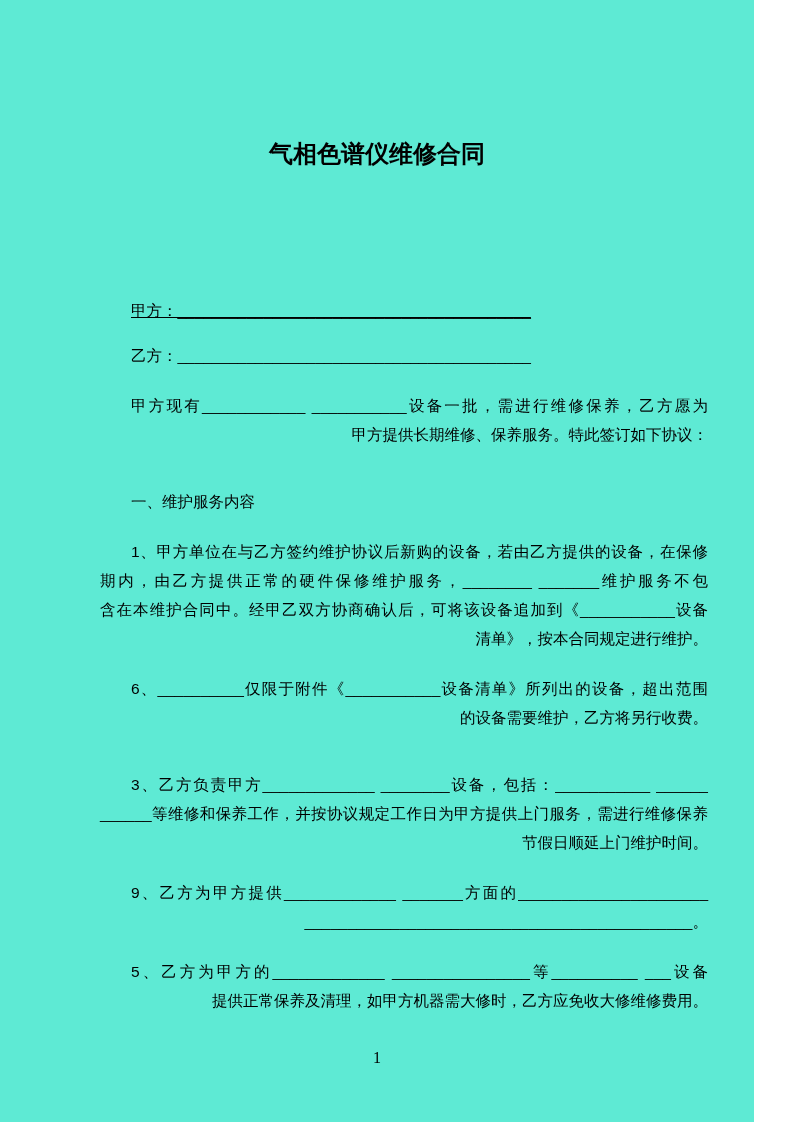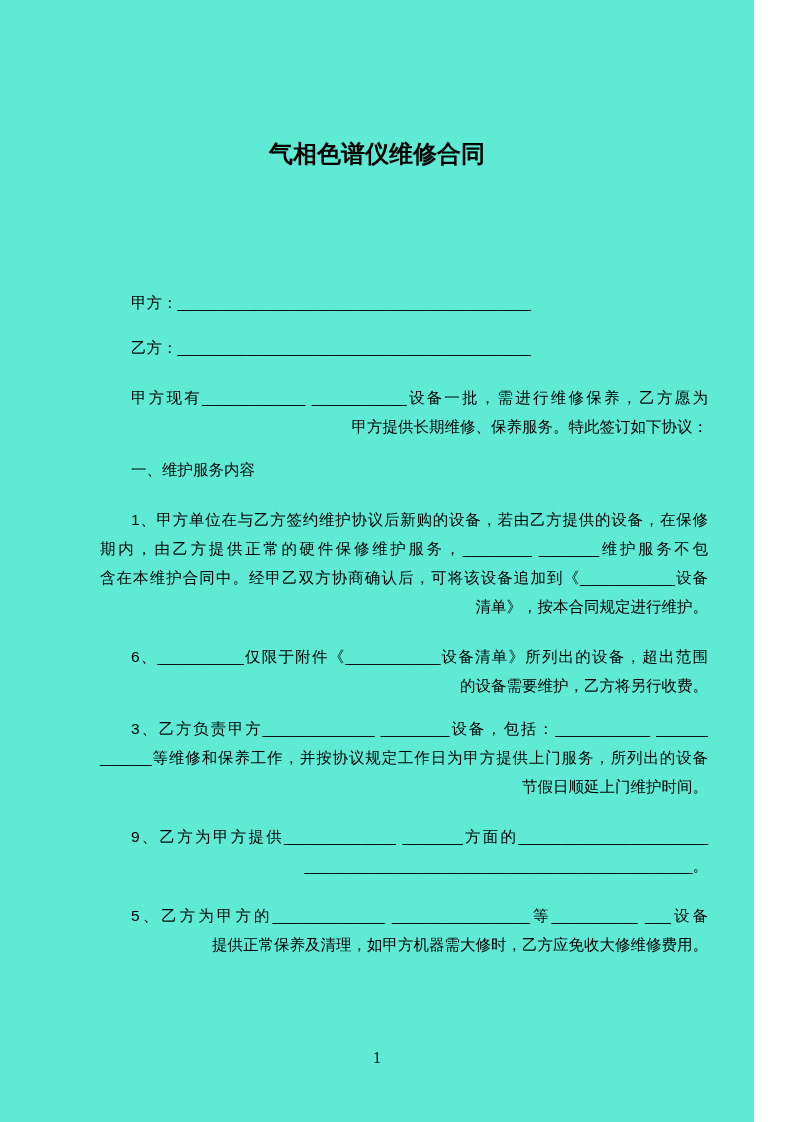--- a/index.html
+++ b/index.html
@@ -34,24 +34,25 @@
     padding-top: 288px;
     font-size: 15.5px;
     line-height: 29px;
     font-weight: normal;
   }
   .para {
     margin: 21px 0 0 0;
     padding: 0;
   }
   .para.first {
-    margin-top: 0;
+    margin-top: 8px;
+    text-decoration: underline;
   }
   .para.mt23 { margin-top: 16px; }
-  .para.mt26 { margin-top: 14px; }
+  .para.mt26 { margin-top: 38px; }
   .single {
     padding-left: 31px;
   }
   .jline {
     display: block;
     text-align: right;
     word-break: break-all;
   }
   .jline.indent {
     padding-left: 31px;
@@ -98,21 +99,21 @@
       <span class="jline">清单》，按本合同规定进行维护。</span>
     </p>
 
     <p class="para">
       <span class="jline indent fill">6、__________仅限于附件《___________设备清单》所列出的设备，超出范围</span>
       <span class="jline">的设备需要维护，乙方将另行收费。</span>
     </p>
 
     <p class="para mt26">
       <span class="jline indent fill">3、乙方负责甲方_____________ ________设备，包括：___________ ______</span>
-      <span class="jline fill">______等维修和保养工作，并按协议规定工作日为甲方提供上门服务，所列出的设备</span>
+      <span class="jline fill">______等维修和保养工作，并按协议规定工作日为甲方提供上门服务，需进行维修保养</span>
       <span class="jline">节假日顺延上门维护时间。</span>
     </p>
 
     <p class="para">
       <span class="jline indent fill">9、乙方为甲方提供_____________ _______方面的______________________</span>
       <span class="jline">_____________________________________________。</span>
     </p>
 
     <p class="para">
       <span class="jline indent fill">5、乙方为甲方的_____________ ________________等__________ ___设备</span>

